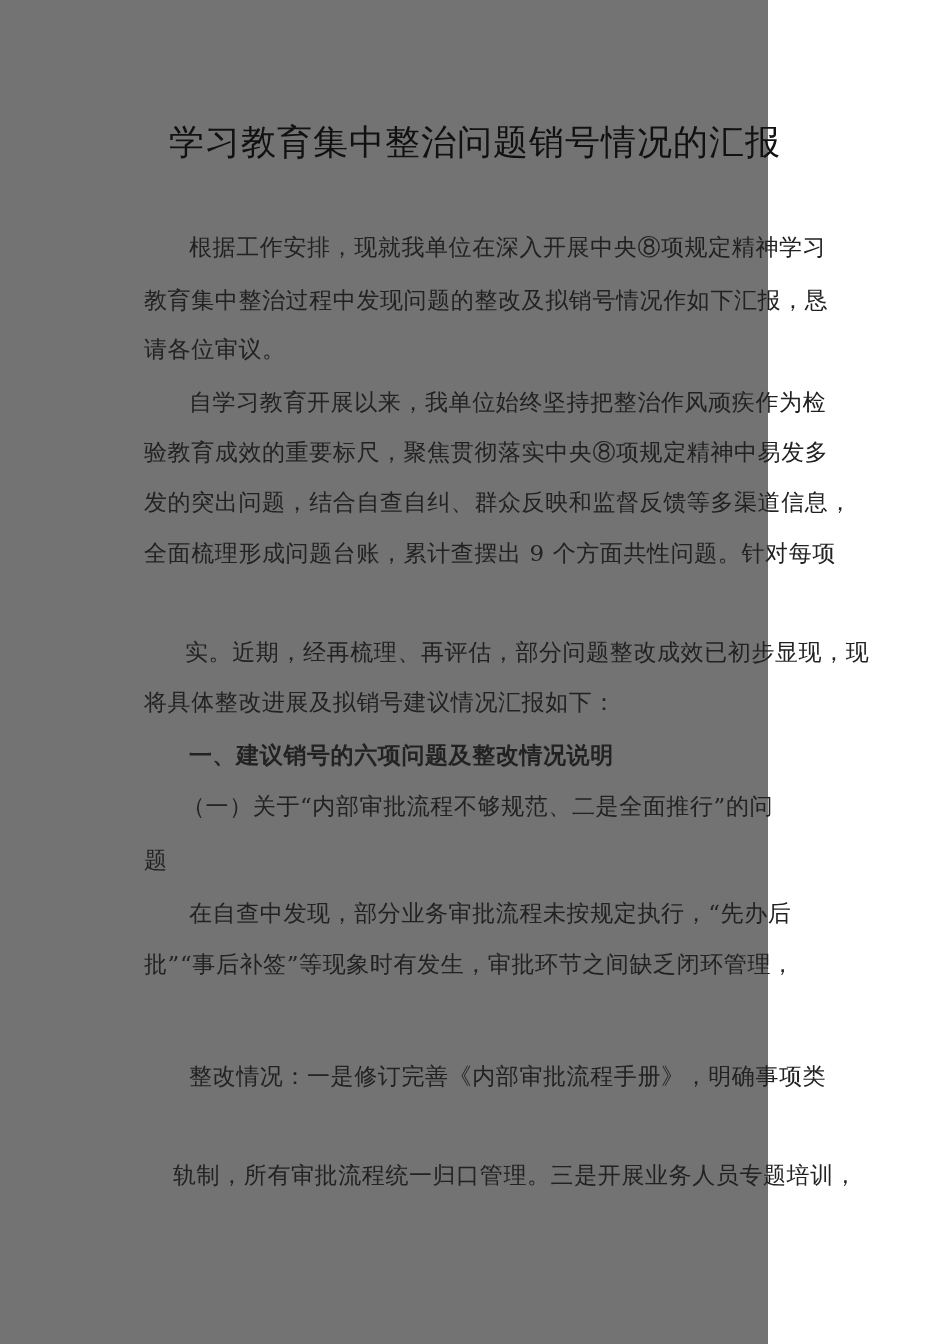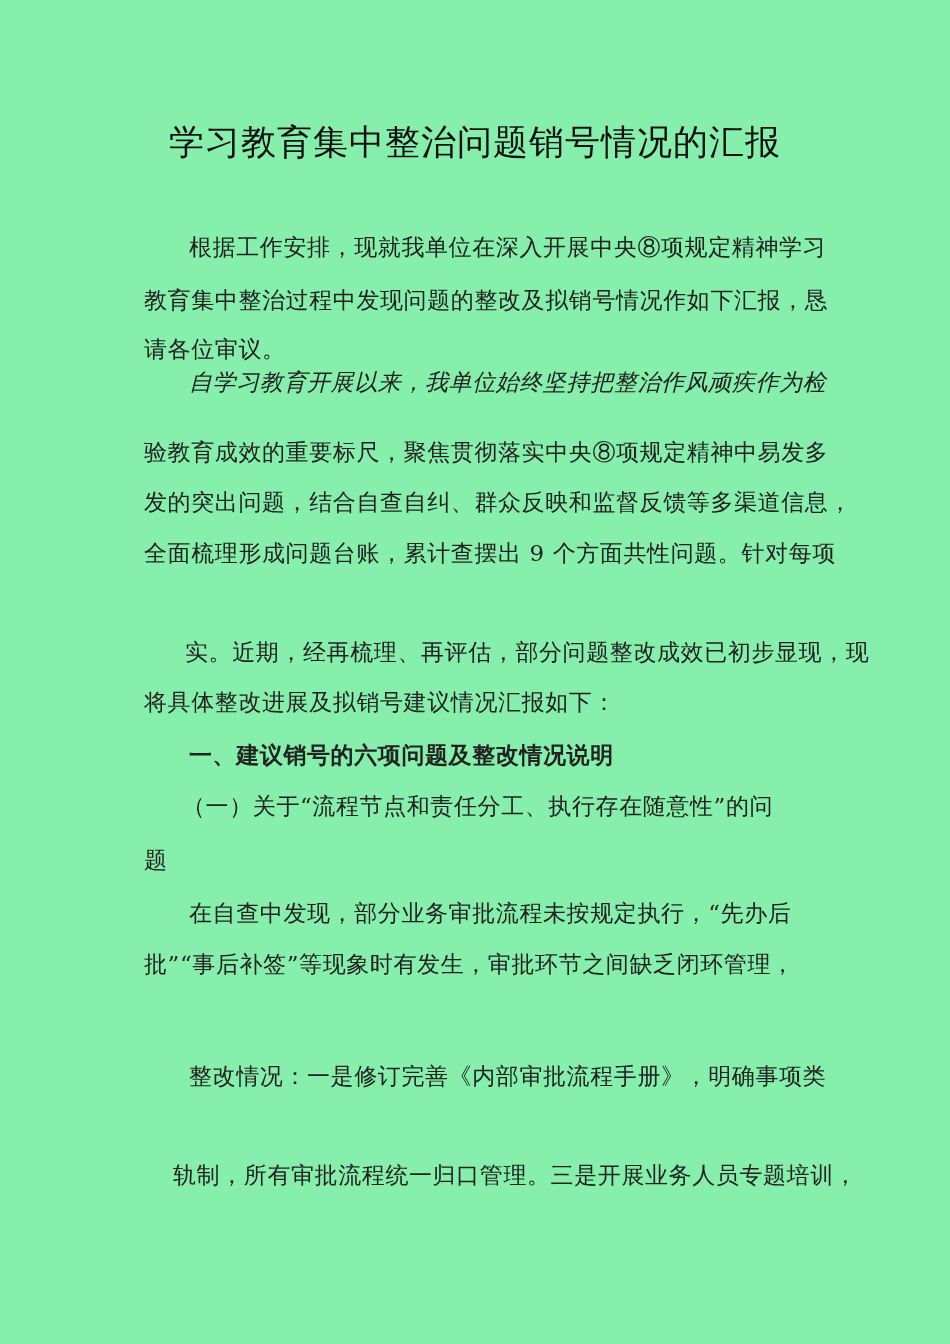--- a/index.html
+++ b/index.html
@@ -11,22 +11,22 @@
     width: 950px;
     height: 1344px;
     position: relative;
     overflow: hidden;
     font-family: "DejaVu Serif", "Liberation Serif", serif;
     color: #1a1a1a;
   }
   .page {
     position: absolute;
     left: 0; top: 0;
-    width: 950px; height: 1344px;
-    background: #86efac;
+    width: 768px; height: 1344px;
+    background: #737373;
   }
   .title {
     position: absolute;
     left: 0;
     width: 950px;
     top: 118px;
     text-align: center;
     font-family: "DejaVu Sans", "Liberation Sans", sans-serif;
     font-size: 35px;
     line-height: 48px;
@@ -50,30 +50,30 @@
 <body>
 
 <div class="page">
 
   <div class="title">学习教育集中整治问题销号情况的汇报</div>
 
   <div class="line indent" style="top:232px;">根据工作安排，现就我单位在深入开展中央⑧项规定精神学习</div>
   <div class="line" style="top:285px;">教育集中整治过程中发现问题的整改及拟销号情况作如下汇报，恳</div>
   <div class="line" style="top:334px;">请各位审议。</div>
 
-  <div class="line indent" style="top:367px;font-style:italic;">自学习教育开展以来，我单位始终坚持把整治作风顽疾作为检</div>
+  <div class="line indent" style="top:387px;">自学习教育开展以来，我单位始终坚持把整治作风顽疾作为检</div>
   <div class="line" style="top:437px;">验教育成效的重要标尺，聚焦贯彻落实中央⑧项规定精神中易发多</div>
   <div class="line" style="top:487px;">发的突出问题，结合自查自纠、群众反映和监督反馈等多渠道信息，</div>
   <div class="line" style="top:538px;">全面梳理形成问题台账，累计查摆出 9 个方面共性问题。针对每项</div>
   <div class="line" style="top:637px;margin-left:41px;">实。近期，经再梳理、再评估，部分问题整改成效已初步显现，现</div>
   <div class="line" style="top:687px;">将具体整改进展及拟销号建议情况汇报如下：</div>
 
   <div class="line indent" style="top:740px;font-weight:bold;">一、建议销号的六项问题及整改情况说明</div>
 
-  <div class="line indent-sub" style="top:791px;">（一）关于“流程节点和责任分工、执行存在随意性”的问</div>
+  <div class="line indent-sub" style="top:791px;">（一）关于“内部审批流程不够规范、二是全面推行”的问</div>
   <div class="line" style="top:845px;">题</div>
 
   <div class="line indent" style="top:898px;">在自查中发现，部分业务审批流程未按规定执行，“先办后</div>
   <div class="line" style="top:949px;">批”“事后补签”等现象时有发生，审批环节之间缺乏闭环管理，</div>
 
   <div class="line indent" style="top:1061px;">整改情况：一是修订完善《内部审批流程手册》，明确事项类</div>
   <div class="line" style="top:1160px;margin-left:29px;">轨制，所有审批流程统一归口管理。三是开展业务人员专题培训，</div>
 
 </div>
 

